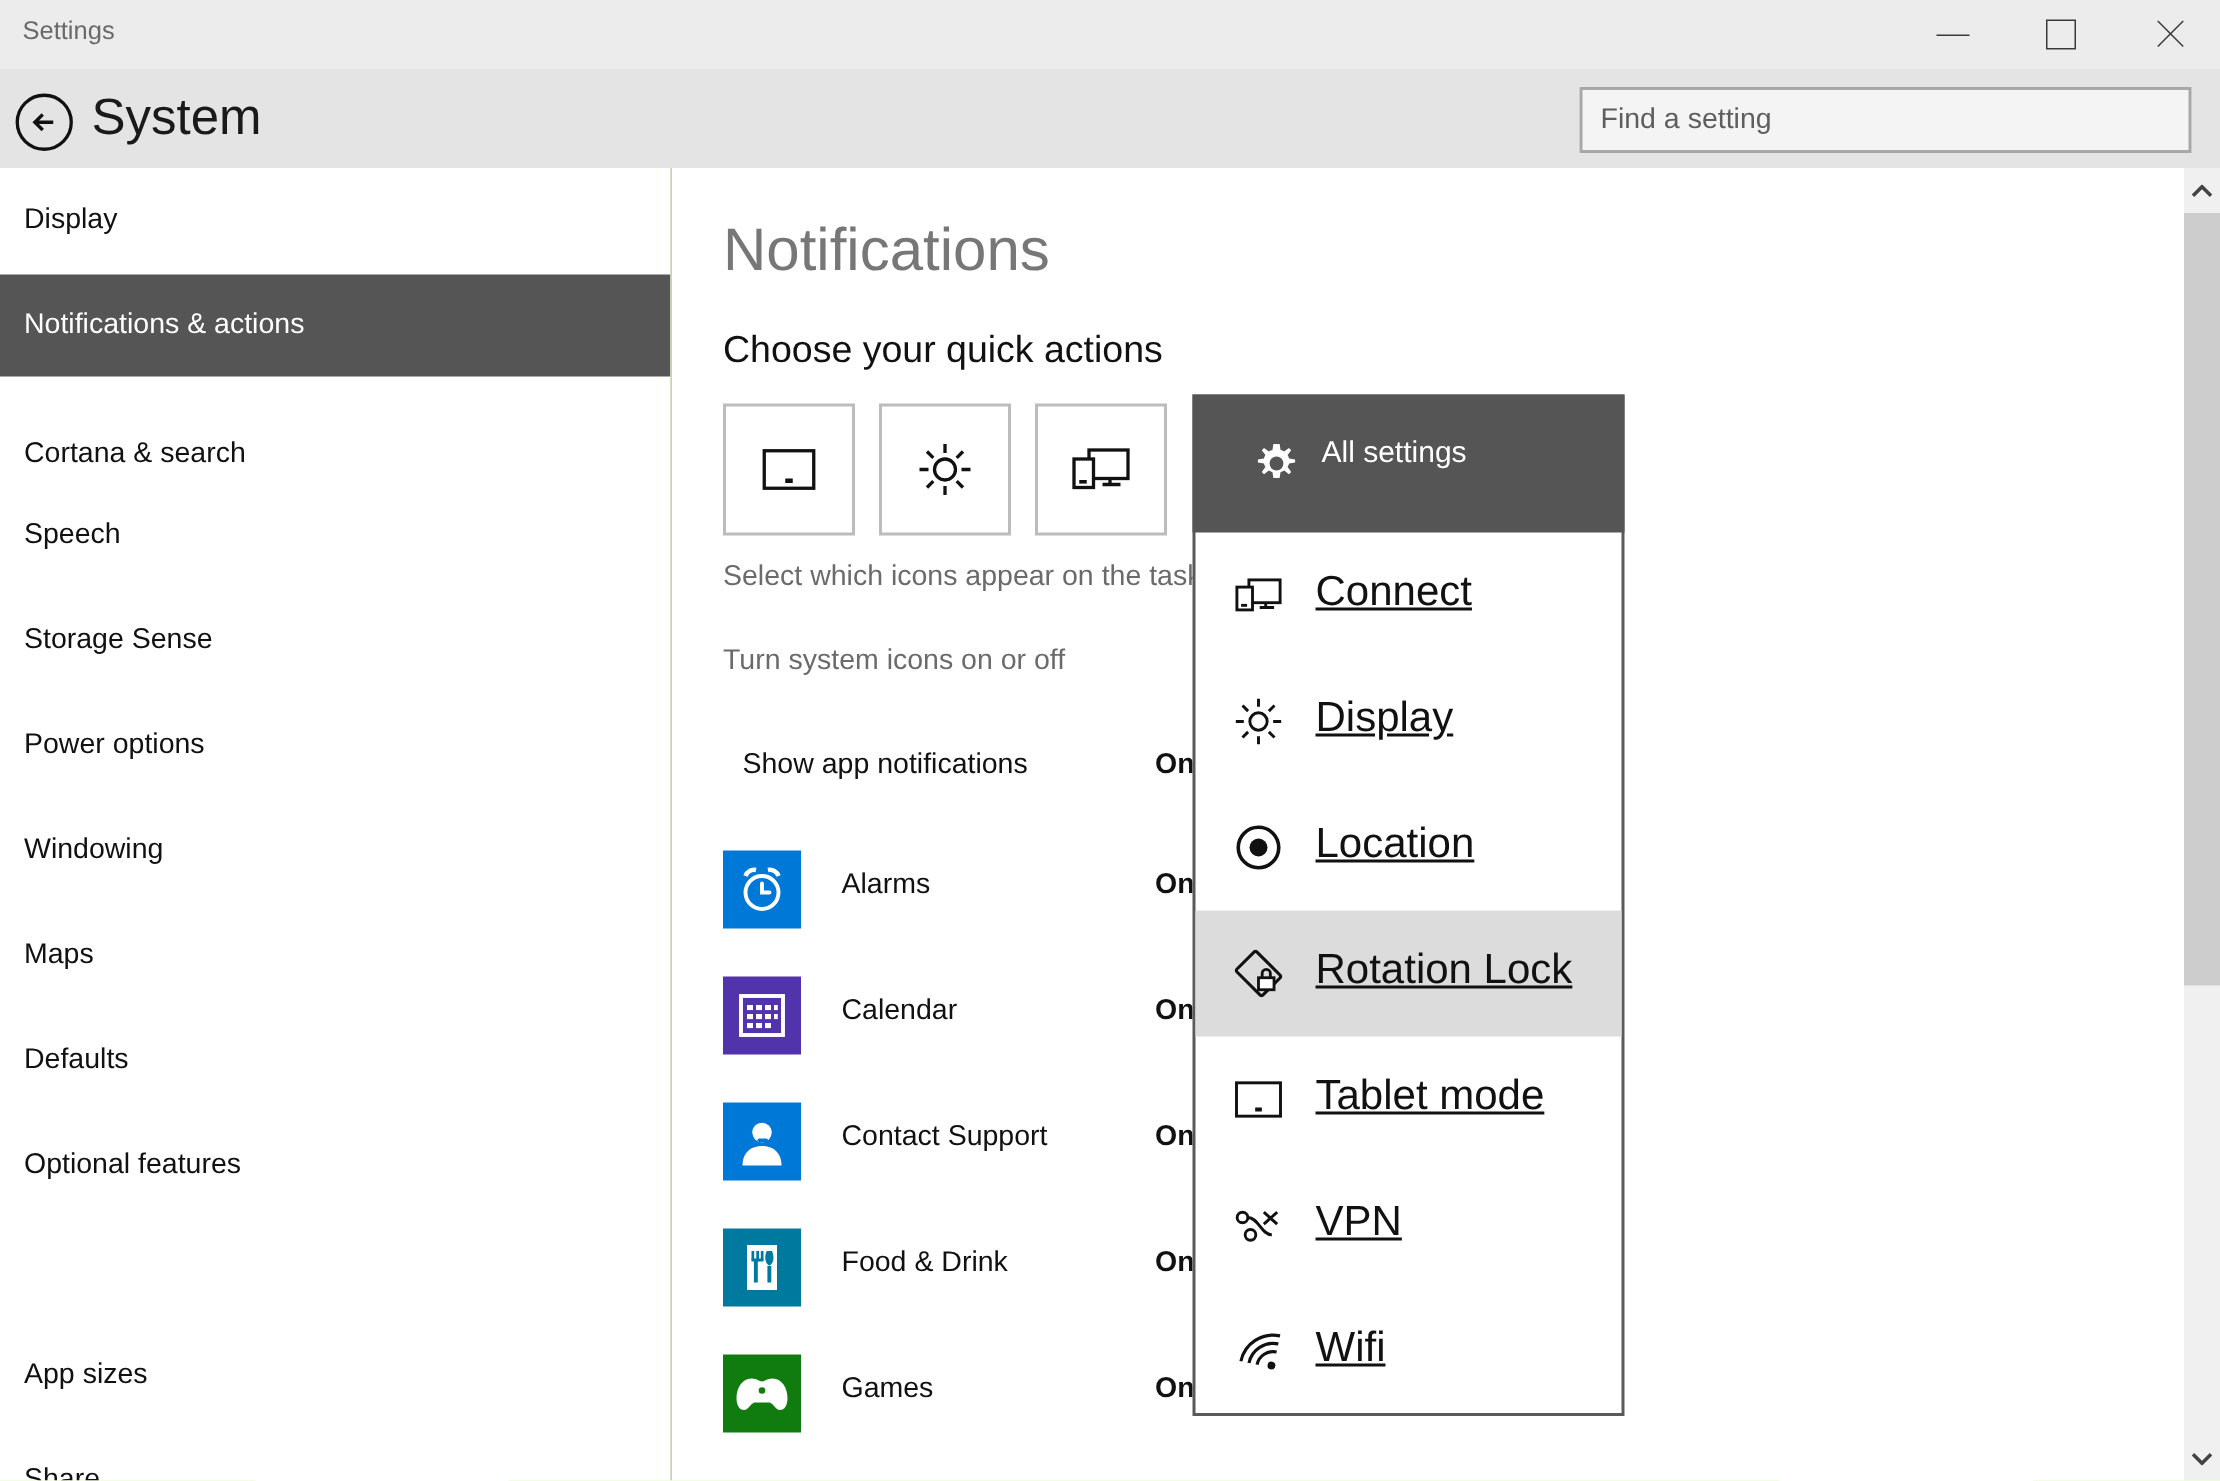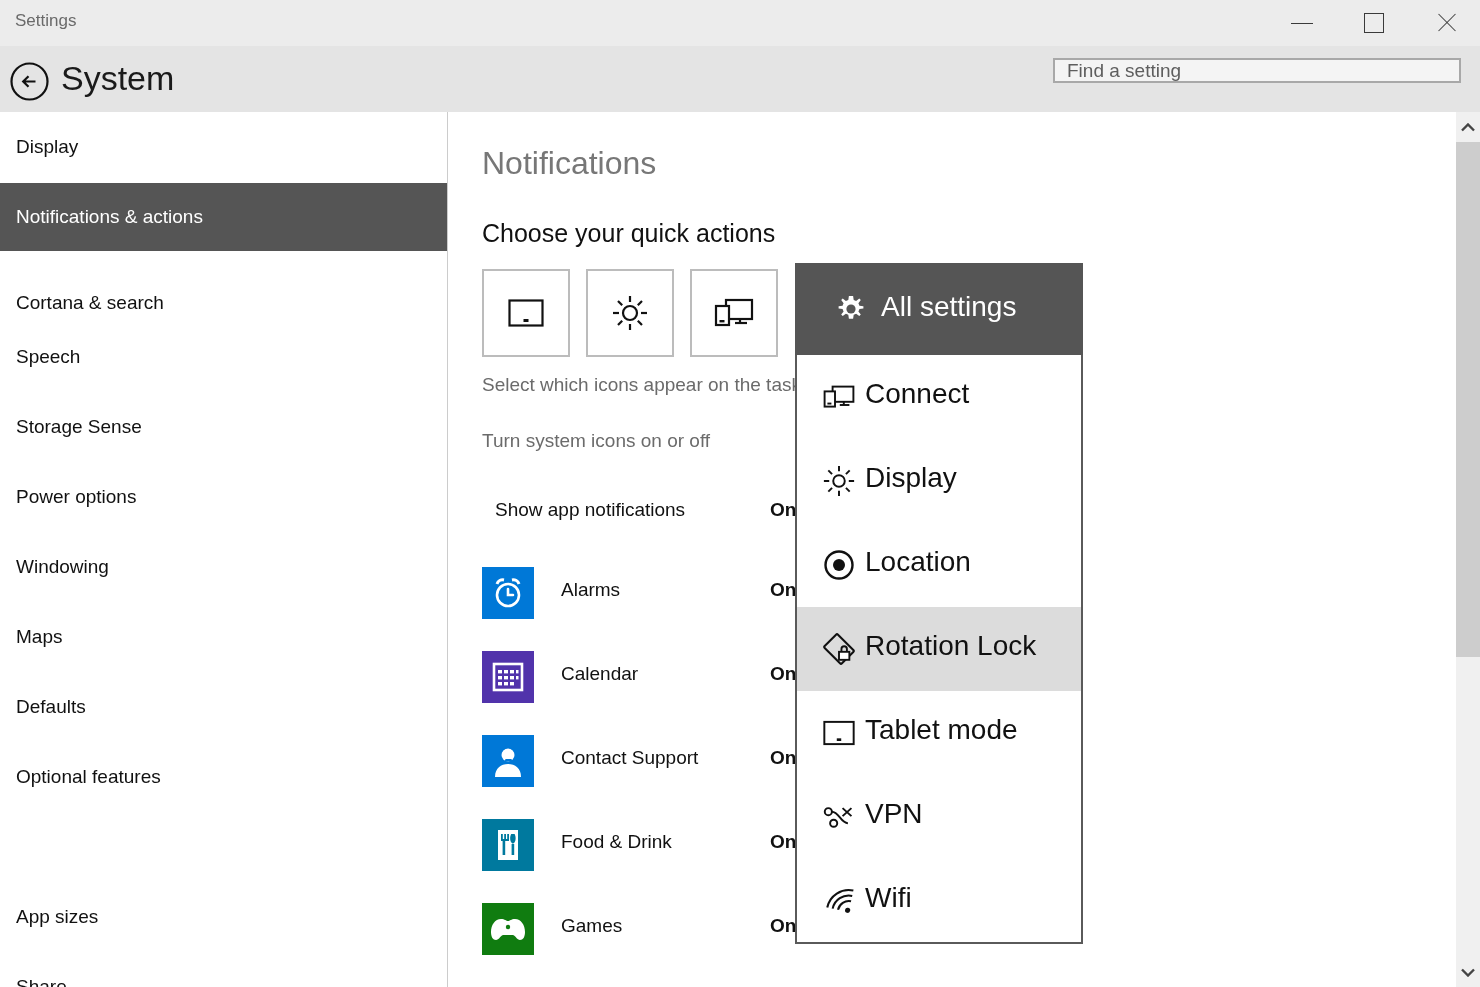--- a/index.html
+++ b/index.html
@@ -45,21 +45,21 @@
   .back-button {
     position: absolute; left: 10px; top: 62px;
     width: 39px; height: 39px;
   }
   .page-title {
     position: absolute; left: 61px; top: 59px;
     font-size: 34px; color: #1a1a1a; font-weight: 400;
   }
   .search-box {
     position: absolute; left: 1053px; top: 58px;
-    width: 408px; height: 25px;
+    width: 408px; height: 44px;
     background: #f4f4f4;
     border: 2px solid #a8a8a8;
     display: flex; align-items: center;
   }
   .search-input {
     width: 100%; height: 100%;
     border: 0; outline: none; background: transparent;
     padding-left: 12px;
     font-family: "Liberation Sans", sans-serif;
     font-size: 19px; color: #5e5e5e;
@@ -83,21 +83,21 @@
   }
   .nav-item.selected { background: #555555; color: #ffffff; }
 
   
   .content {
     position: absolute; left: 448px; top: 112px;
     width: 1008px; height: 875px; background: #ffffff; overflow: hidden;
   }
   .content-title {
     position: absolute; left: 34px; top: 33px;
-    font-size: 32px; color: #777777; font-weight: 400;
+    font-size: 40px; color: #777777; font-weight: 400;
   }
   .subhead {
     position: absolute; left: 34px; top: 107px;
     font-size: 25px; color: #111111;
   }
   .tile {
     position: absolute; top: 157px; width: 88px; height: 88px;
     border: 2px solid #bcbcbc; background: #ffffff;
     display: flex; align-items: center; justify-content: center;
   }
@@ -134,30 +134,30 @@
     border: 2px solid #5a5a5a;
     box-shadow: 0 0 0 0 rgba(0,0,0,0);
   }
   .flyout-header {
     position: absolute; left: -2px; top: -2px; width: 288px; height: 92px;
     background: #555555; display: flex; align-items: center;
   }
   .flyout-header .mi-icon { position: absolute; left: 40px; top: 30px; width: 32px; height: 32px; }
   .flyout-header .mi-label {
     position: absolute; left: 86px; top: 28px;
-    font-size: 28px; color: #ffffff; text-align: right;
+    font-size: 20px; color: #ffffff; text-align: right;
   }
   .menu-item {
     position: absolute; left: 0; width: 284px; height: 84px;
   }
   .menu-item.highlighted { background: #dcdcdc; }
   .menu-item .mi-icon { position: absolute; left: 26px; top: 26px; width: 32px; height: 32px; }
   .menu-item .mi-label {
-    position: absolute; left: 68px; top: 23px;
-    font-size: 28px; color: #111111;
+    position: absolute; left: 80px; top: 23px;
+    font-size: 28px; color: #111111; text-decoration: underline;
   }
 
   
   .scrollbar {
     position: absolute; left: 1456px; top: 112px; width: 24px; height: 875px;
     background: #f0f0f0;
   }
   .sb-arrow {
     position: absolute; left: 0; width: 24px; height: 30px;
     display: flex; align-items: center; justify-content: center;

